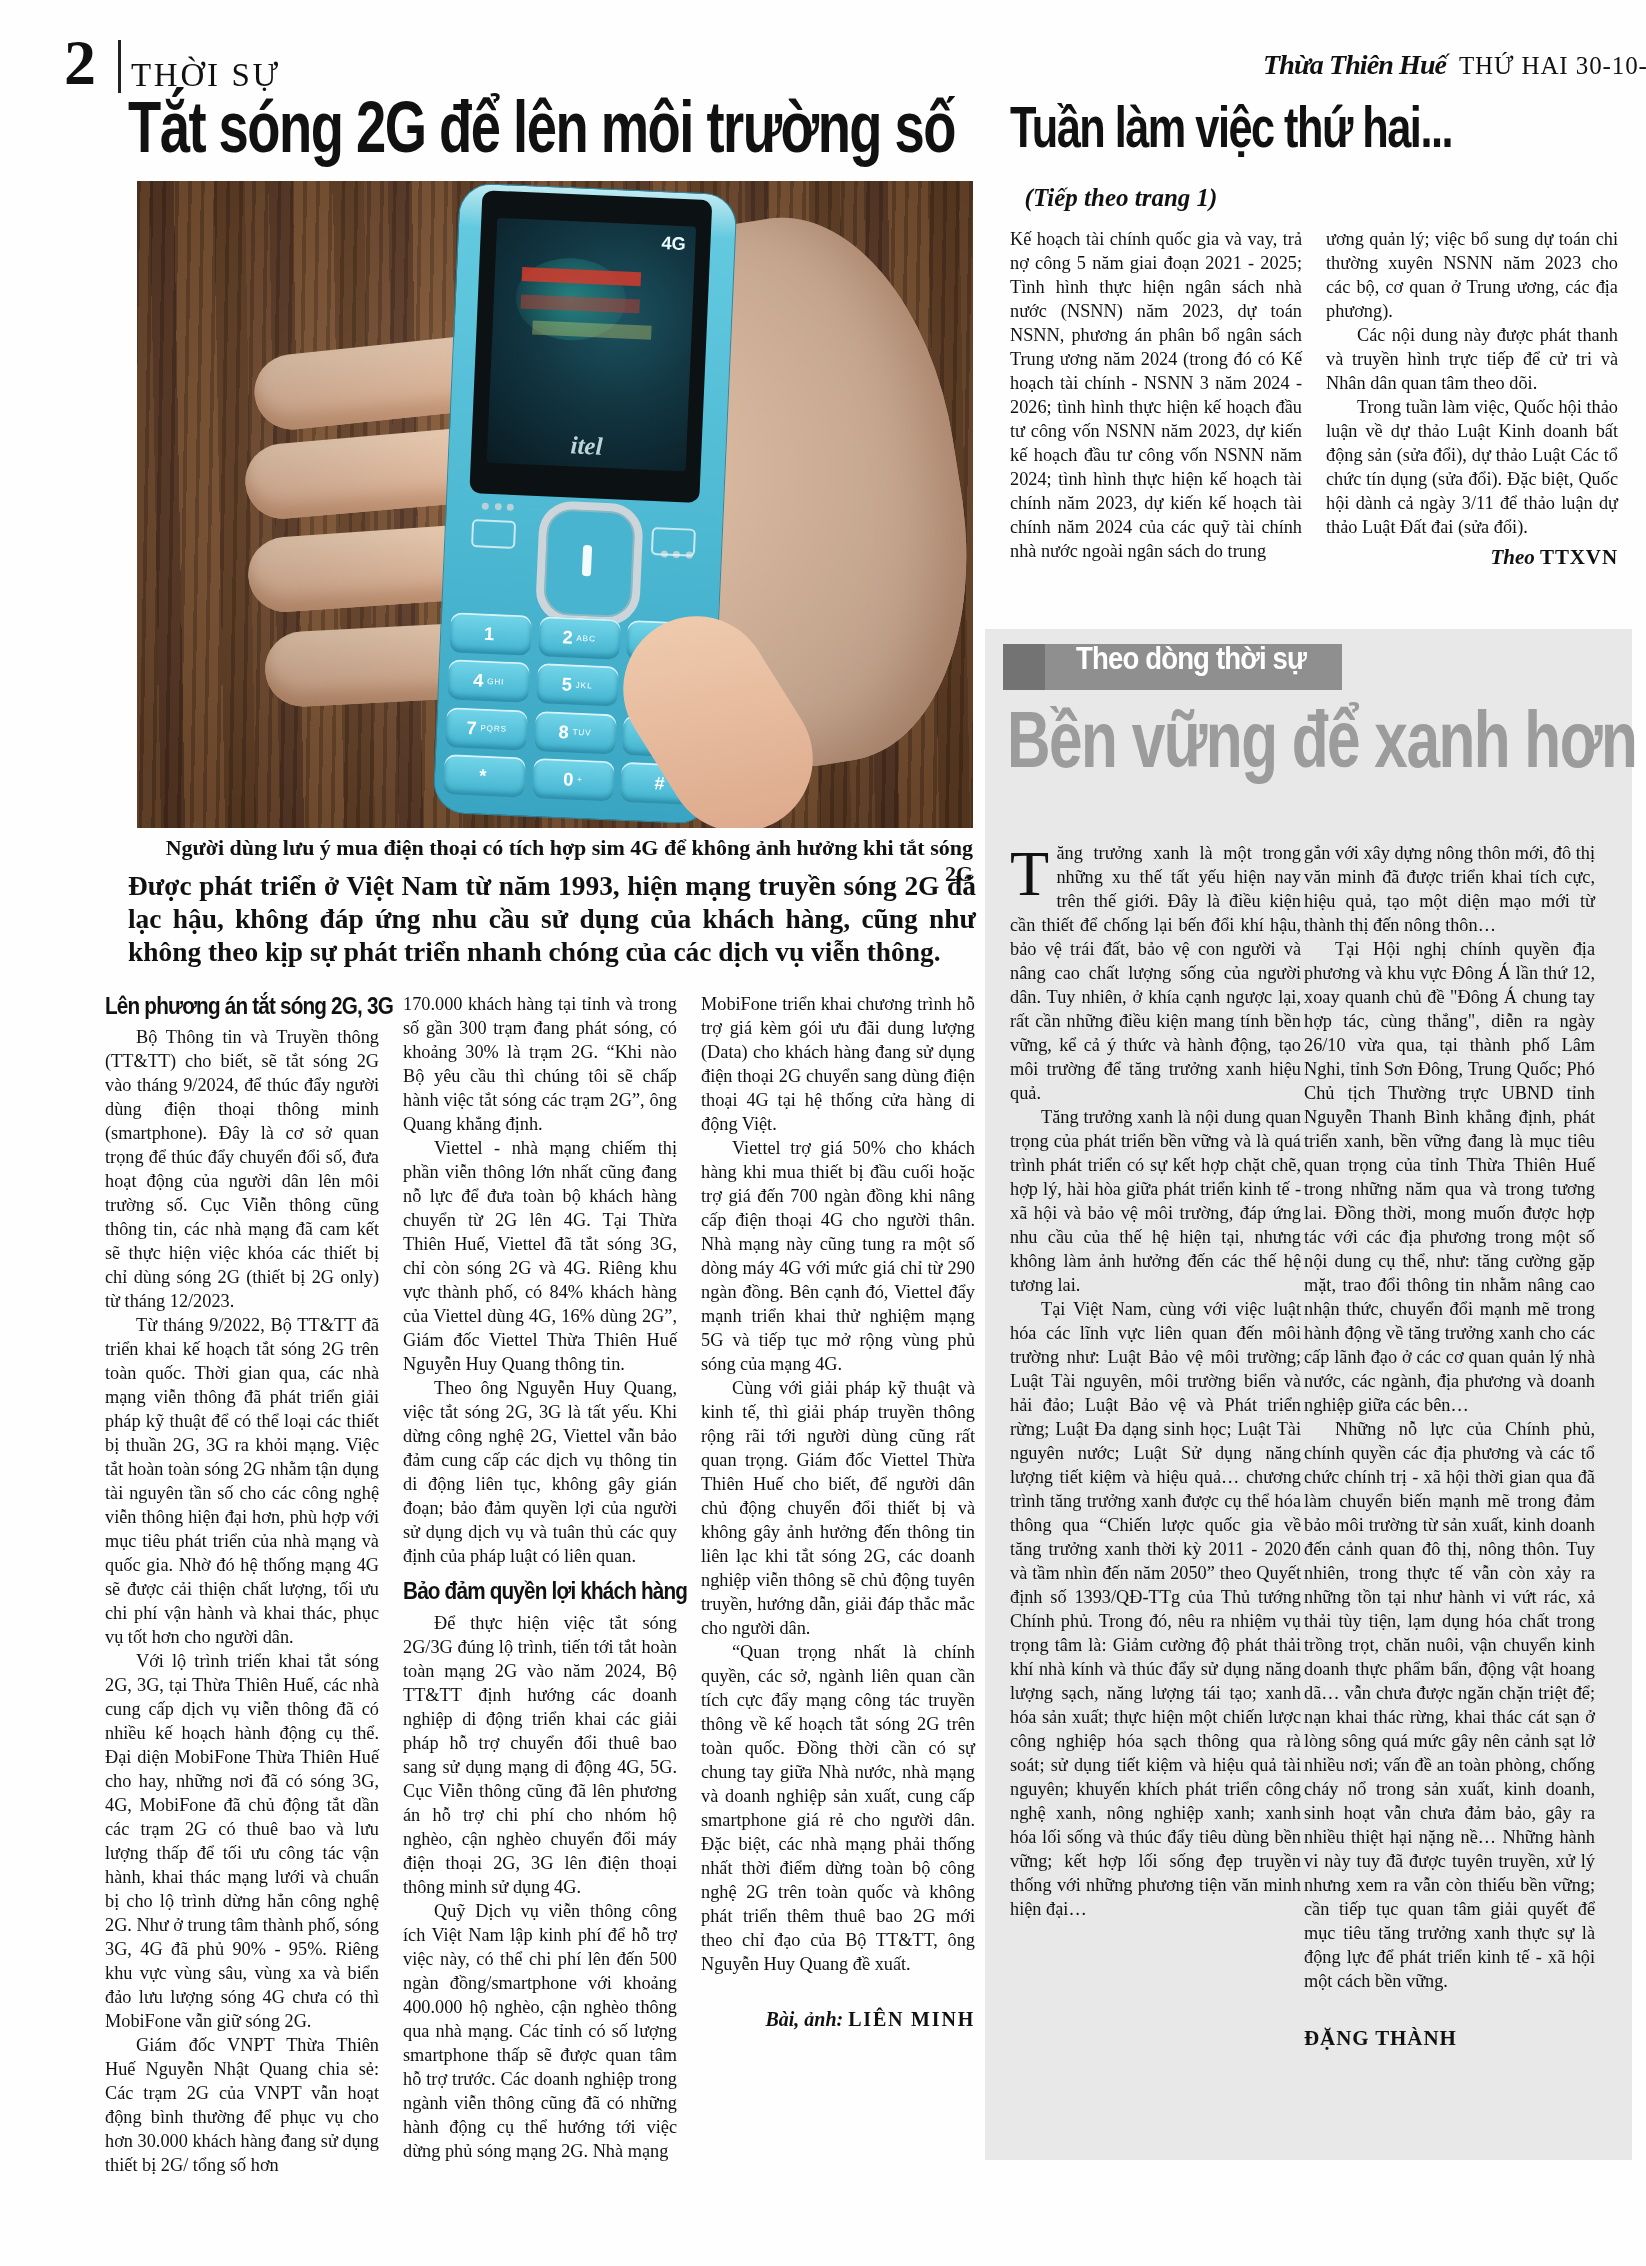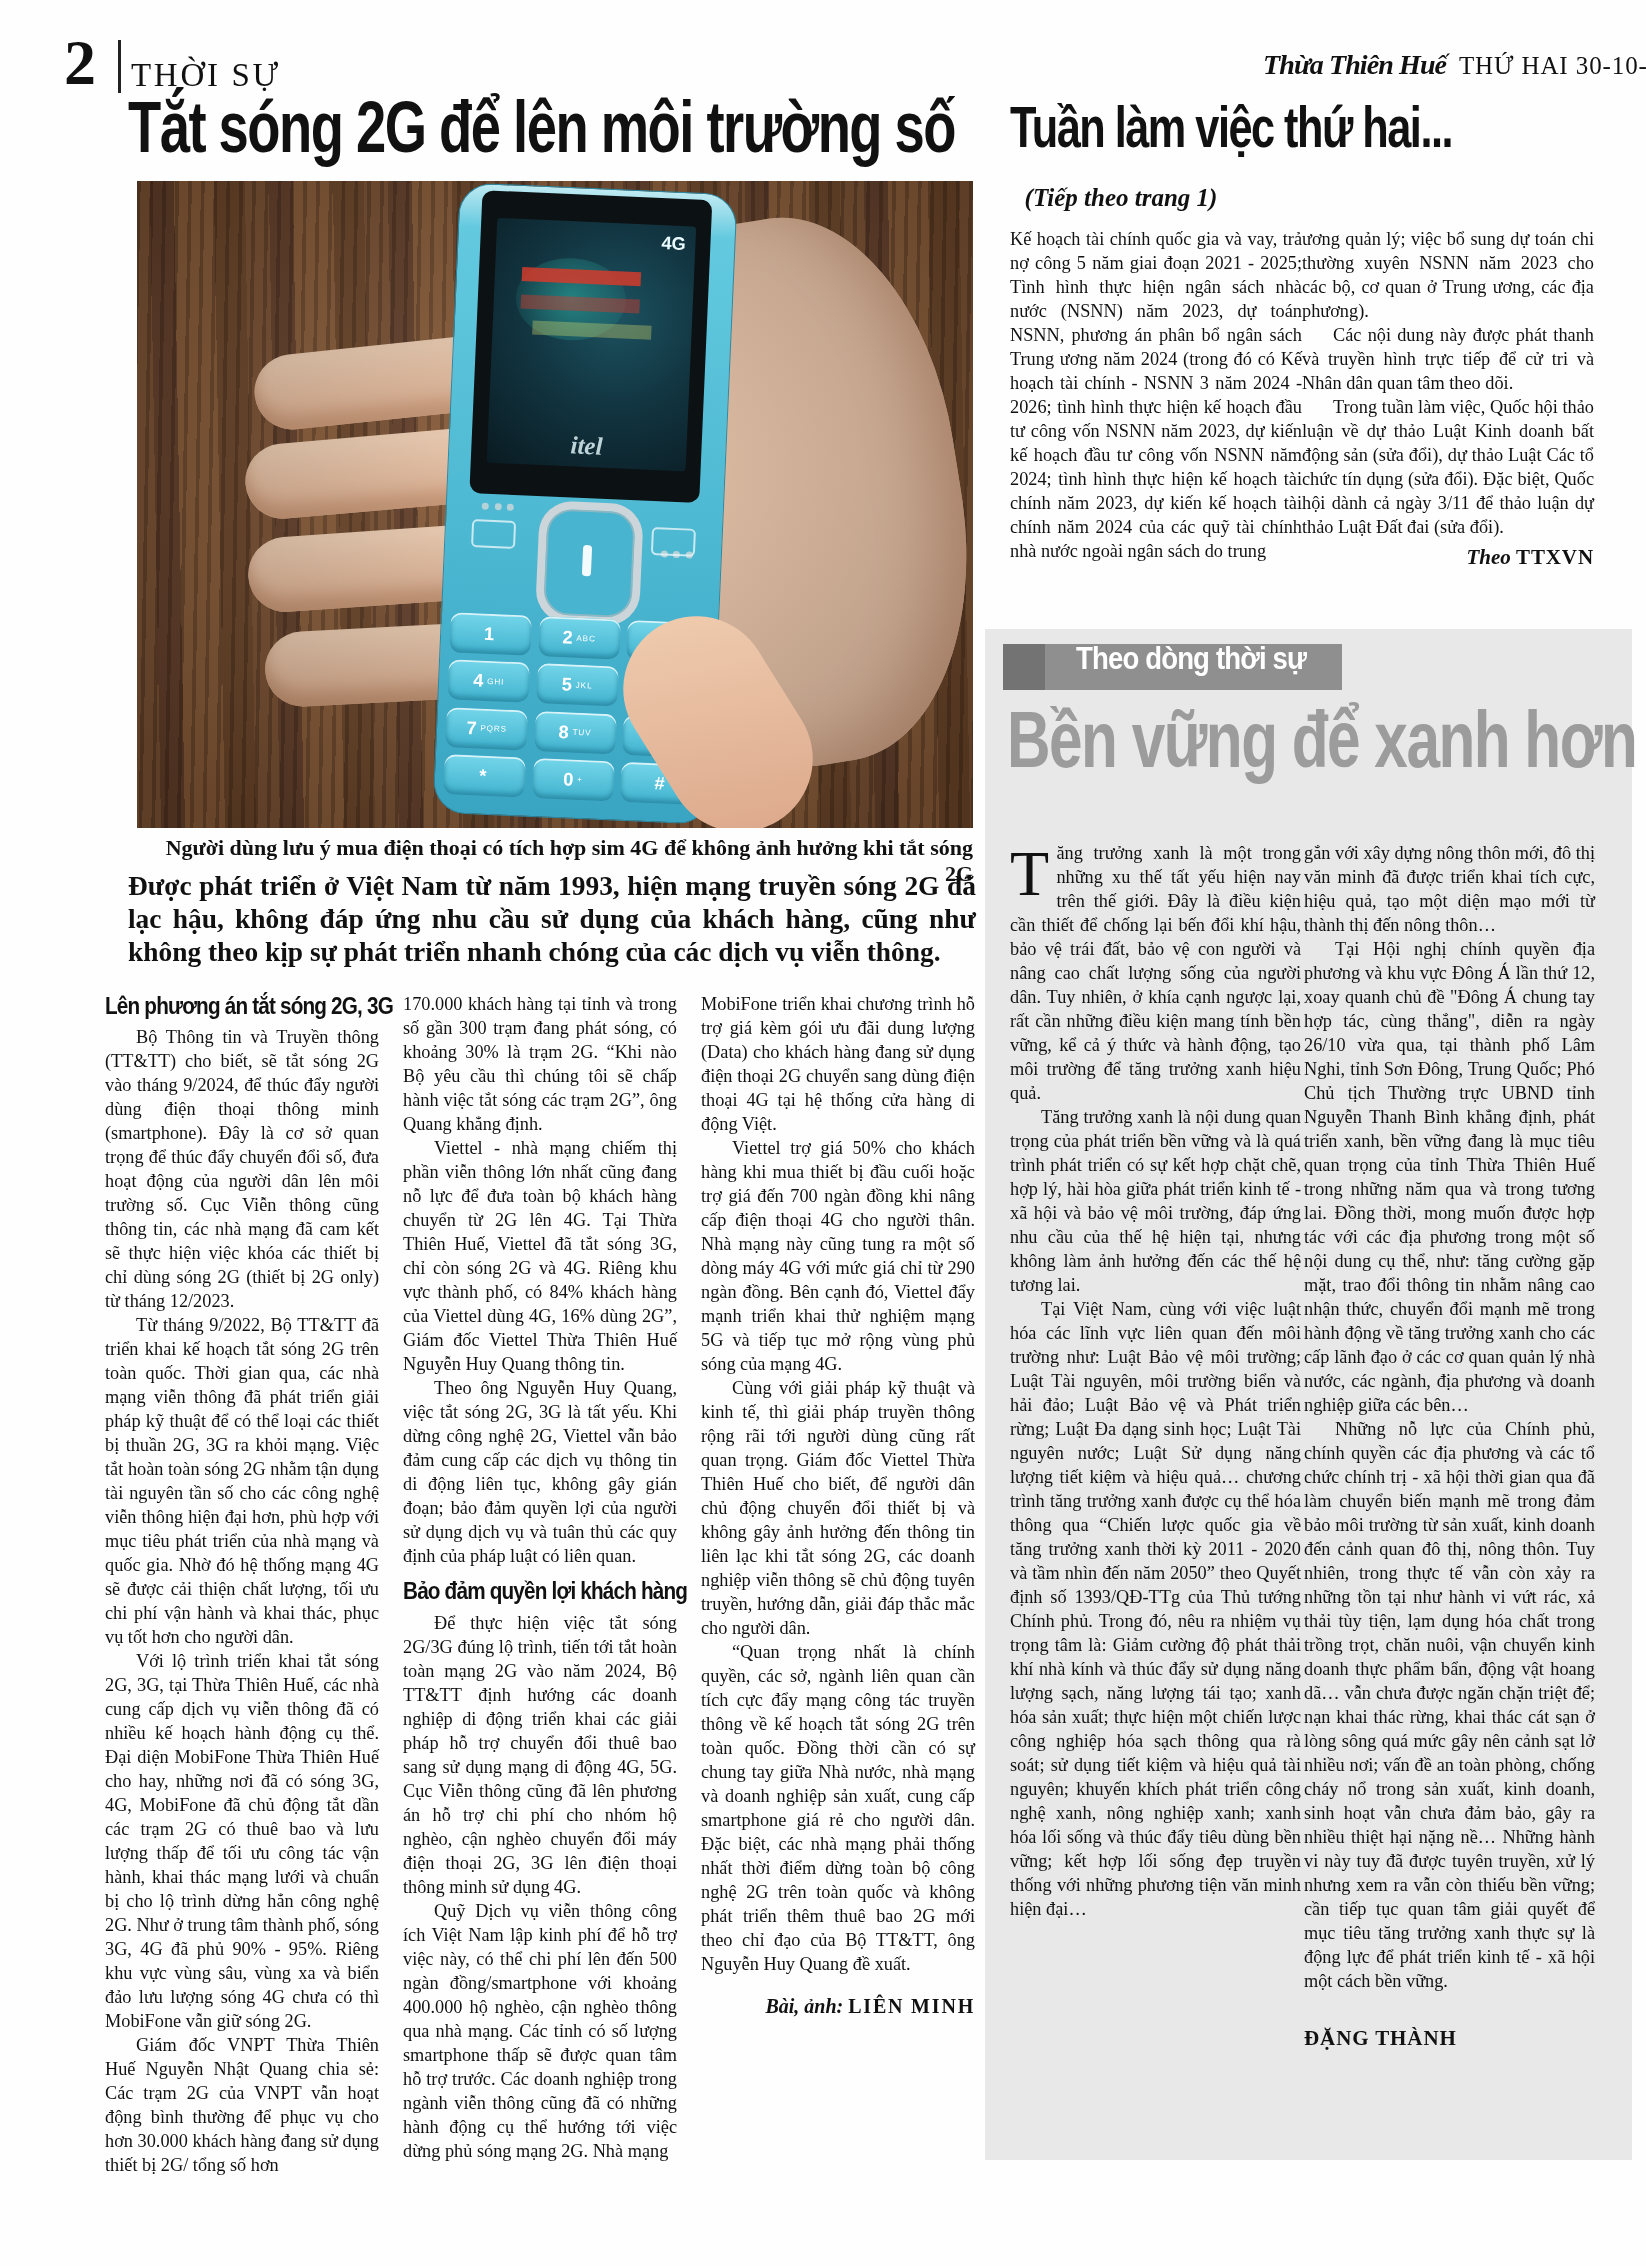--- a/index.html
+++ b/index.html
@@ -68,28 +68,28 @@
   .cols{position:absolute;display:flex;}
   .main-cols{left:105px;top:992px;width:870px;gap:24px;}
   .col{font-size:18.3px;line-height:24px;text-align:justify;}
   .main-cols .col{width:274px;}
   .col p{margin:0;}
   .col p.ind{text-indent:31px;}
   .subhead{display:block;margin:1.8px 0 5.5px;}
   .subhead span{display:inline-block;transform:scale(0.9,1.05);transform-origin:left bottom;
       font-family:"Liberation Sans",sans-serif;font-weight:800;font-size:23px;letter-spacing:-0.9px;white-space:nowrap;}
   .mt{margin-top:11px;}
-  .byline{margin-top:18px;text-align:right;font-size:20px;}
+  .byline{margin-top:31px;text-align:right;font-size:20px;}
   .byline .lbl{font-style:italic;font-weight:bold;}
   .byline .name{font-weight:bold;letter-spacing:1.8px;}
   
   .cont-head{position:absolute;left:1010px;top:101px;width:630px;height:86px;font-size:51px;}
   .cont-head .note{display:inline-block;margin-left:14.6px;font-family:"Liberation Serif",serif;
       font-style:italic;font-weight:bold;font-size:25px;letter-spacing:0;transform:none;vertical-align:baseline;}
-  .cont-cols{left:1010px;top:227px;width:609px;}
+  .cont-cols{left:1010px;top:227px;width:609px;gap:24px;}
   .cont-cols .col{width:292px;}
   .credit{margin-top:5.5px;text-align:right;font-size:21px;}
   .credit .pre{font-style:italic;font-weight:bold;}
   .credit .src{font-weight:bold;letter-spacing:0.9px;}
   
   .greybox{position:absolute;left:985px;top:629px;width:647px;height:1531px;}
   .kicker{position:absolute;left:18.3px;top:14.6px;height:46px;display:flex;align-items:stretch;}
   .kicker .sq{width:42px;}
   .kicker .bar{display:flex;align-items:center;padding:0 24px 14px 31px;}
   .kicker .bar span{display:inline-block;transform:scale(0.95,1.05);transform-origin:left center;

